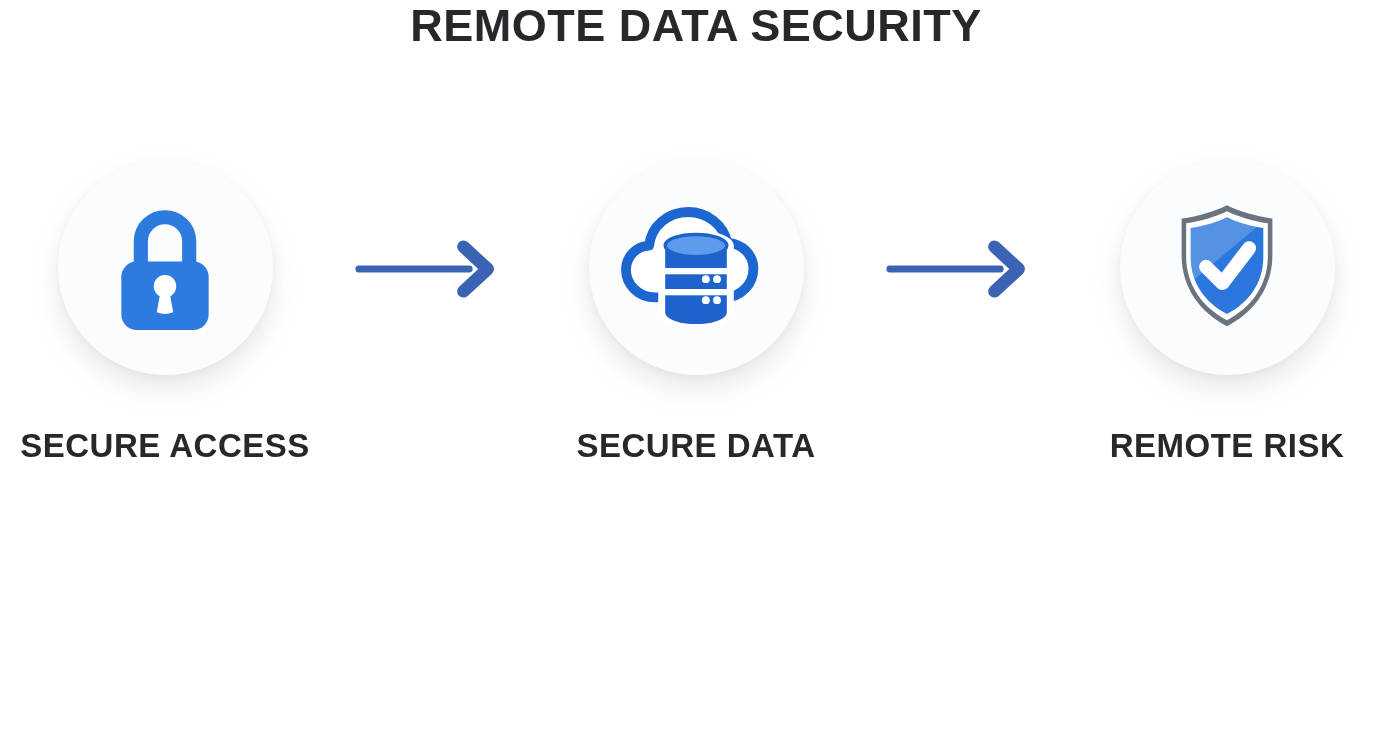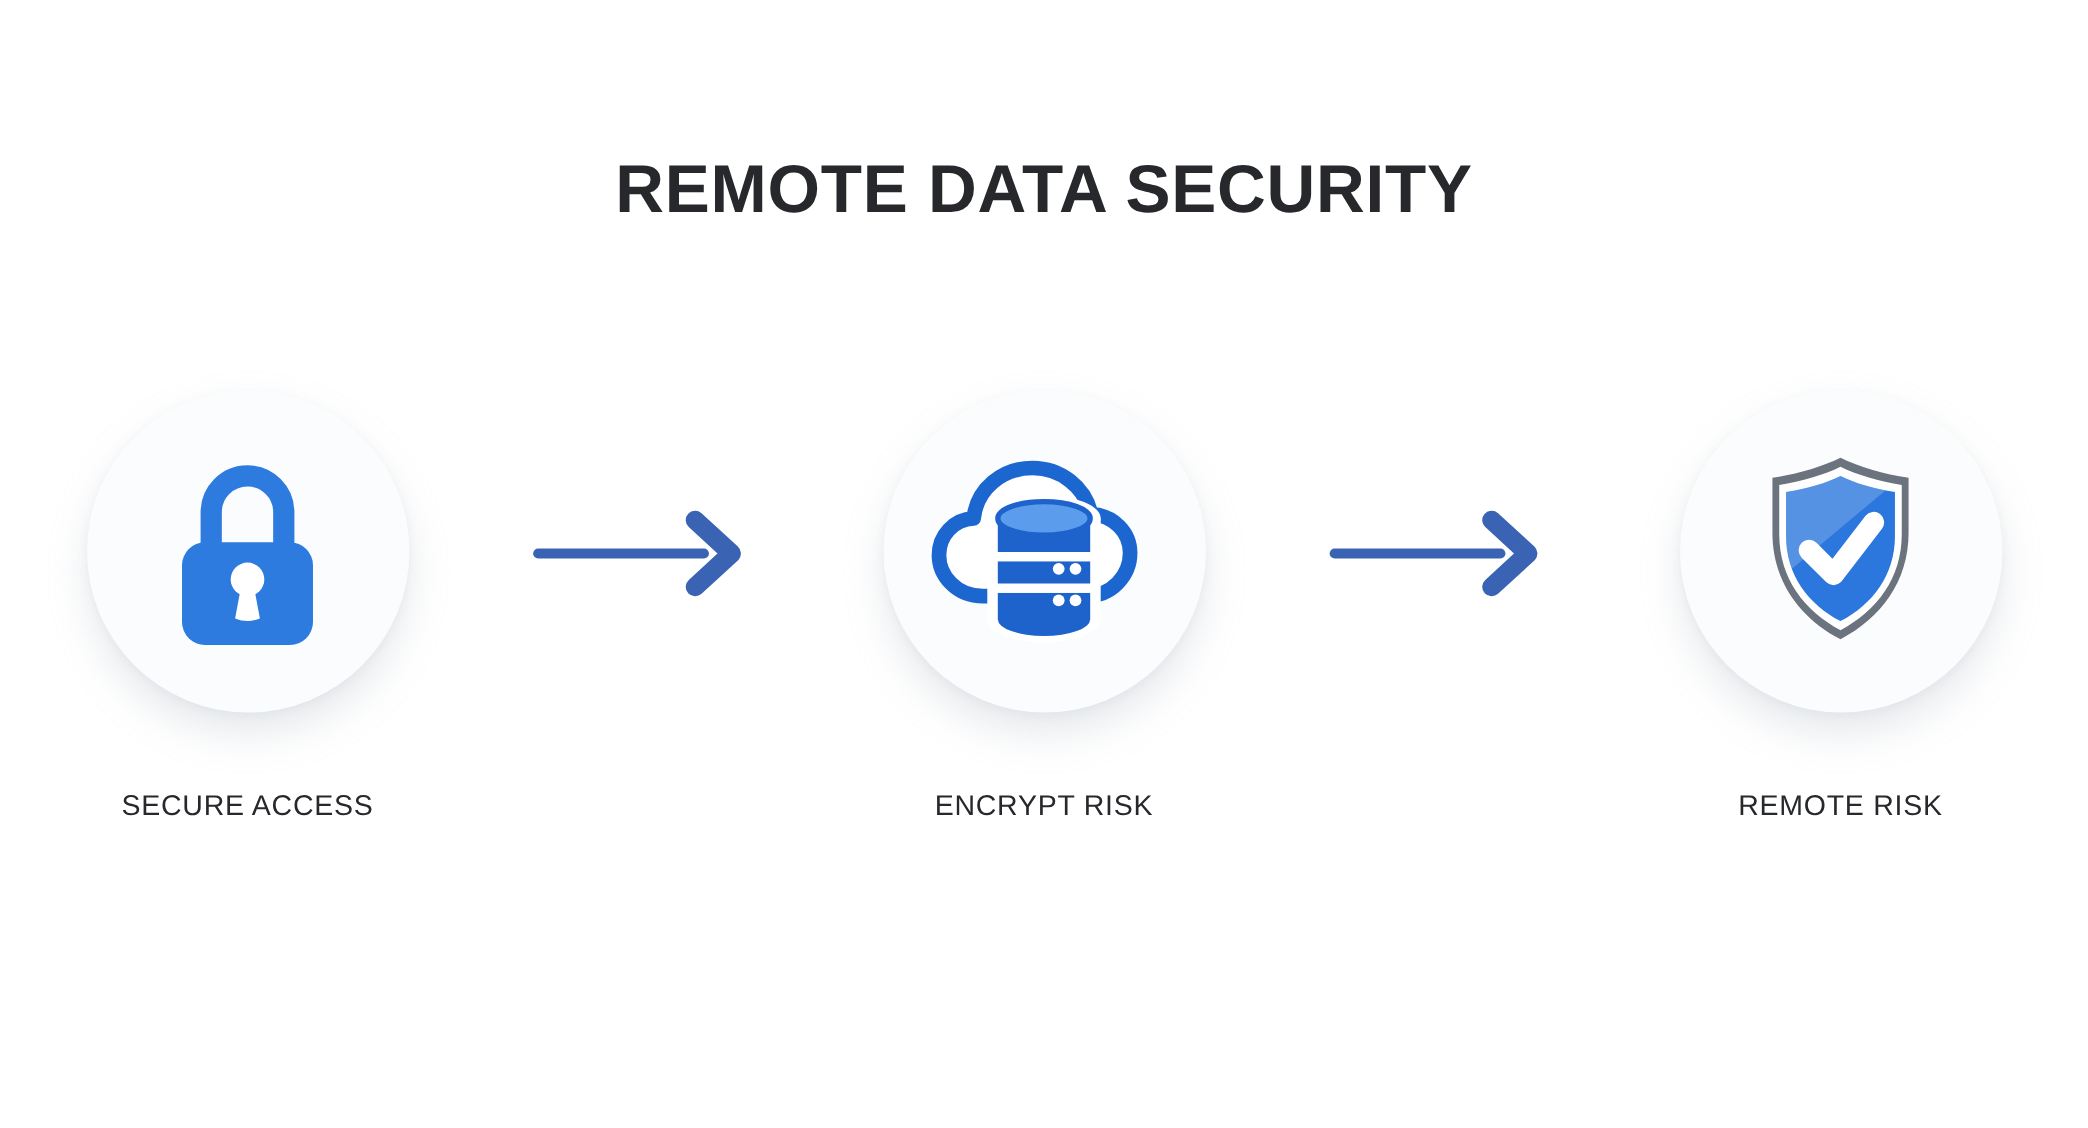--- a/index.html
+++ b/index.html
@@ -5,21 +5,20 @@
   * { margin: 0; padding: 0; box-sizing: border-box; }
   html, body { background: #ffffff; }
   body {
     width: 1392px;
     height: 752px;
     overflow: hidden;
     font-family: "Liberation Sans", sans-serif;
     position: relative;
   }
   .page-title {
-    margin-top: 100px;
     text-align: center;
     font-size: 45px;
     font-weight: 800;
     letter-spacing: 0.5px;
     color: var(--text-dark, #2a2c30);
   }
   .flow-row {
     margin-top: 108px;
     display: flex;
     justify-content: center;
@@ -36,22 +35,22 @@
     height: 215px;
     border-radius: 50%;
     background: var(--circle-bg, #fbfcfd);
     box-shadow: 0 14px 26px rgba(165, 175, 185, 0.28), 0 2px 6px rgba(170, 180, 190, 0.12);
     display: flex;
     align-items: center;
     justify-content: center;
   }
   .step-label {
     margin-top: 52px;
-    font-size: 19px;
-    font-weight: 400;
+    font-size: 33px;
+    font-weight: 700;
     letter-spacing: 0.5px;
     color: var(--text-dark, #222428);
     white-space: nowrap;
   }
   .flow-arrow {
     width: 155px;
     margin: 0 28px;
     margin-top: 70px;
   }
   svg { display: block; }
@@ -101,21 +100,21 @@
           <ellipse cx="60" cy="38" rx="22" ry="8" style="fill: var(--db-top-blue); stroke: var(--db-body-blue);" stroke-width="2.5"></ellipse>
           <rect x="37" y="54" width="46" height="4.5" fill="#ffffff"></rect>
           <rect x="37" y="69" width="46" height="4.5" fill="#ffffff"></rect>
           <circle cx="67" cy="62" r="2.8" fill="#ffffff"></circle>
           <circle cx="75" cy="62" r="2.8" fill="#ffffff"></circle>
           <circle cx="67" cy="77" r="2.8" fill="#ffffff"></circle>
           <circle cx="75" cy="77" r="2.8" fill="#ffffff"></circle>
         </svg>
       </span>
     </div>
-    <div class="step-label">ENCRYPT RISK</div>
+    <div class="step-label">SECURE DATA</div>
   </div>
 
   <div class="flow-arrow">
     <svg width="155" height="78" viewBox="0 0 160 80">
       <line x1="6" y1="40" x2="120" y2="40" style="stroke: var(--arrow-blue);" stroke-width="7" stroke-linecap="round"></line>
       <path d="M114 17 L139 40 L114 63" fill="none" style="stroke: var(--arrow-blue);" stroke-width="13" stroke-linecap="round" stroke-linejoin="round"></path>
     </svg>
   </div>
 
   <div class="step">

